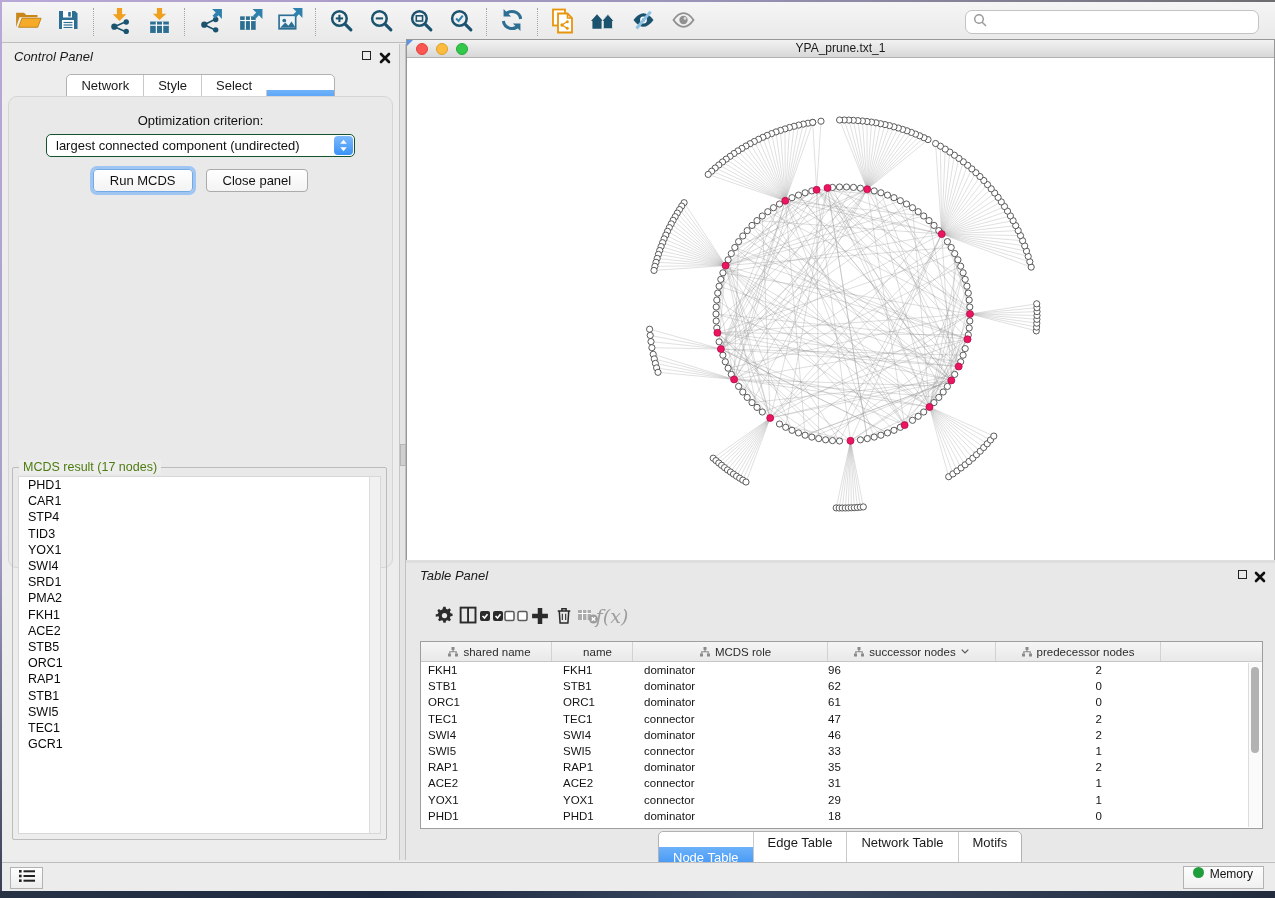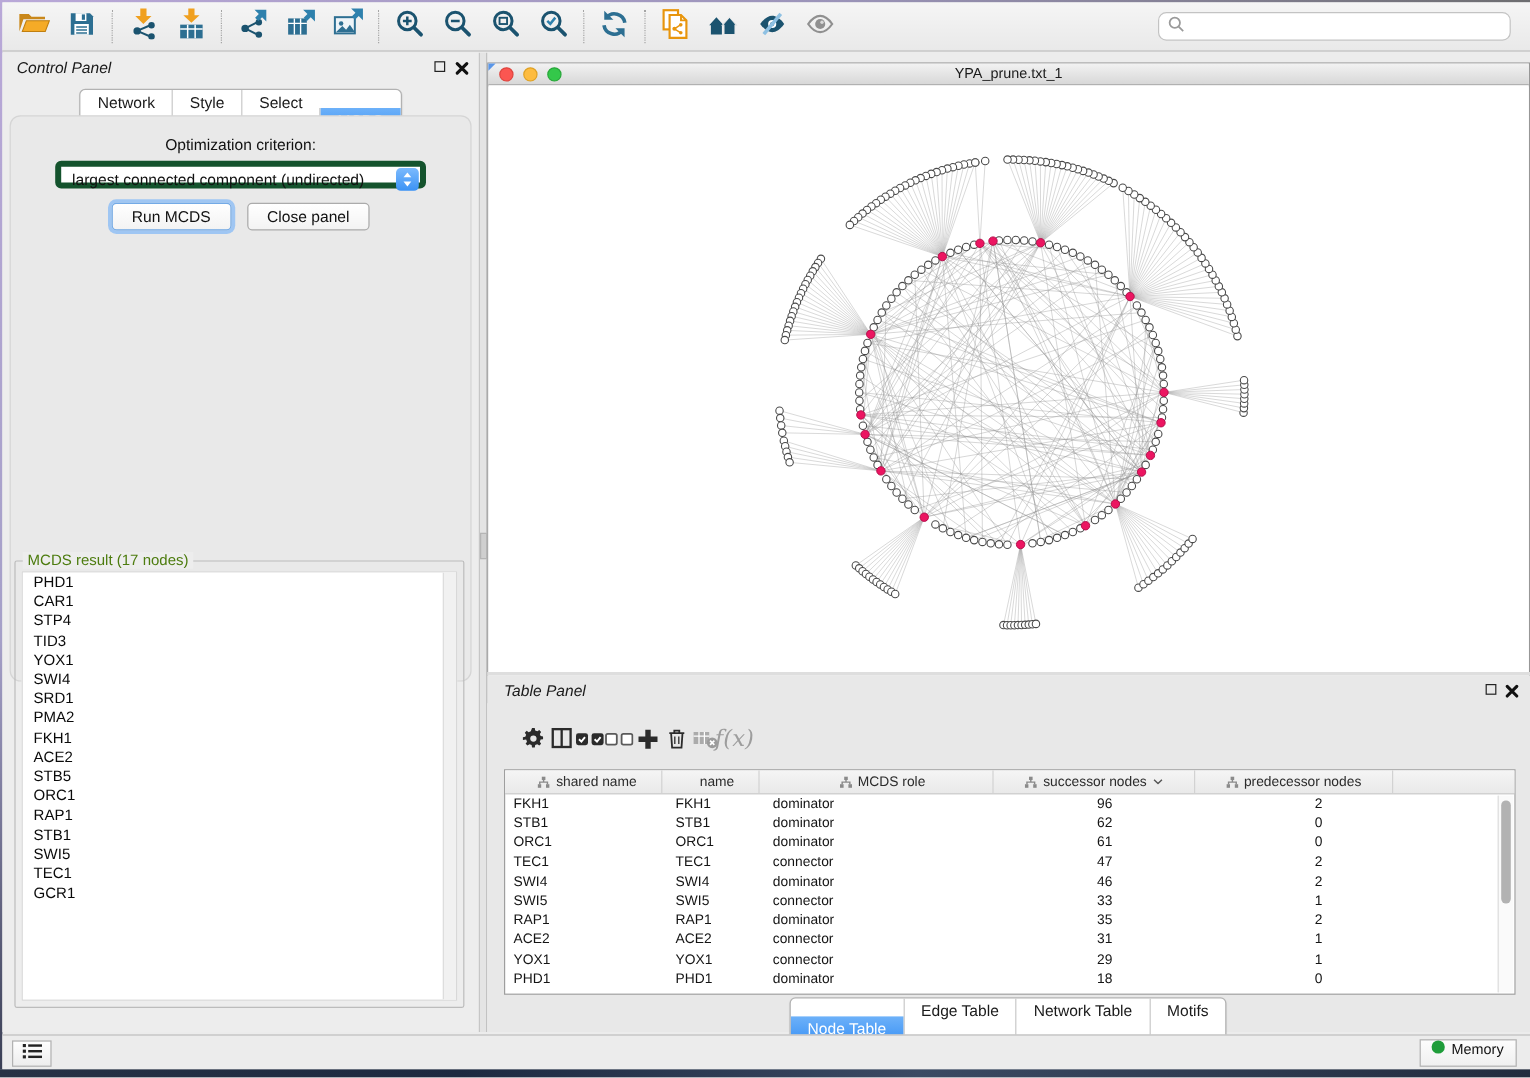--- a/index.html
+++ b/index.html
@@ -27,39 +27,39 @@
   .win-min span{display:block;width:9px;height:9px;border:1.6px solid #222;}
   .win-close{position:absolute;top:6px;width:12px;height:12px;}
   .cp-tabs{position:absolute;top:30px;left:0;right:0;display:flex;justify-content:center;}
   .seg{display:inline-flex;background:#fff;border:1px solid #b2b2b2;border-radius:5px;overflow:hidden;box-shadow:0 1px 1px rgba(0,0,0,.07);}
   .seg .tab{padding:3px 14px;font-size:13px;color:#1a1a1a;border-left:1px solid #c9c9c9;line-height:16px;white-space:nowrap;}
   .seg .tab:first-child{border-left:none;}
   .seg .tab.active{background:linear-gradient(var(--accent-light),var(--accent));color:#fff;margin-top:15px;}
 
   .cp-content{position:absolute;top:52px;left:6px;right:6px;height:472px;background:#e9e9e9;border:1px solid #d5d5d5;border-radius:9px;}
   .opt-label{position:absolute;top:16px;left:0;right:0;text-align:center;font-size:13px;color:#111;}
-  .dropdown{position:absolute;top:37px;left:37px;right:37px;height:23px;background:#fff;border:5px solid #14532d;border-radius:5px;font-size:13px;color:#111;line-height:21px;padding-left:9px;}
+  .dropdown{position:absolute;top:37px;left:37px;right:37px;height:23px;background:#fff;border:1px solid #14532d;border-radius:5px;font-size:13px;color:#111;line-height:21px;padding-left:9px;}
   .dd-stepper{position:absolute;right:1px;top:1px;width:19px;height:19px;border-radius:4px;background:linear-gradient(#7cbafd,var(--accent));display:flex;align-items:center;justify-content:center;}
   .btn-row{position:absolute;top:72px;left:0;right:0;display:flex;justify-content:center;gap:13px;}
   .mac-btn{height:23px;background:linear-gradient(#ffffff,#f3f3f3);border:1px solid #ababab;border-radius:4px;font-size:13px;color:#111;padding:0 16px;line-height:21px;}
   .mac-btn.focused{border-color:#73aae6;box-shadow:0 0 0 3px rgba(110,175,250,.6);}
 
   .result-group{position:absolute;top:423px;left:10px;right:12px;height:373px;border:1px solid #bcbcbc;border-radius:2px;}
   .result-legend{position:absolute;top:-8px;left:6px;background:#ededed;padding:0 4px;font-size:12.5px;color:#4d7c0f;}
   .result-list{position:absolute;top:8px;left:5px;right:5px;bottom:5px;background:#fff;border:1px solid #d8d8d8;overflow:hidden;}
   .result-list .list-item{font-size:12.5px;line-height:16.2px;padding-left:9px;color:#0a0a0a;}
   .list-scroll{position:absolute;top:0;right:0;bottom:0;width:11px;background:#f1f1f1;border-left:1px solid #ddd;}
 
   
   .v-splitter{position:absolute;left:400px;top:44px;width:6px;height:816px;background:#e4e4e4;border-right:1px solid #c2c2c2;}
   .v-grip{position:absolute;left:0px;top:400px;width:6px;height:22px;background:#cfcfcf;border:1px solid #b5b5b5;}
   .h-splitter{position:absolute;left:406px;top:560px;right:0;height:3px;background:#dedede;}
 
   
-  .network-window{position:absolute;left:406px;top:52px;width:869px;height:534px;border:1px solid #979797;background:#fff;}
+  .network-window{position:absolute;left:406px;top:39px;width:869px;height:534px;border:1px solid #979797;background:#fff;}
   .nw-titlebar{position:absolute;top:0;left:0;right:0;height:18px;background:linear-gradient(#f2f2f2,#d8d8d8);border-bottom:1px solid #b1b1b1;}
   .nw-corner{position:absolute;left:0;top:0;width:0;height:0;border-top:6px solid #5a96e8;border-right:6px solid transparent;}
   .traffic{position:absolute;left:9px;top:3px;display:flex;gap:8px;}
   .dot{width:12px;height:12px;border-radius:50%;}
   .dot.red{background:#fb5651;border:1px solid #df443e;}
   .dot.yellow{background:#fdbc40;border:1px solid #dfa123;}
   .dot.green{background:#34c84a;border:1px solid #28a83a;}
   .nw-title{text-align:center;font-size:12px;line-height:17px;color:#1a1a1a;}
   .nw-canvas{position:absolute;top:19px;left:0;right:0;bottom:0;background:#fff;}
   .chord{stroke:#8a8a8a;stroke-opacity:.36;stroke-width:.8;}
@@ -74,21 +74,21 @@
   .fx{font-family:"DejaVu Serif",serif;font-style:italic;font-size:19px;color:#9d9d9d;}
   .tp-table{position:absolute;top:78px;left:14px;width:843px;height:188px;background:#fff;border:1px solid #9e9e9e;}
   .thead{display:flex;height:20px;background:linear-gradient(#f5f5f5,#e9e9e9);border-bottom:1px solid #c6c6c6;}
   .th{display:flex;align-items:center;justify-content:center;gap:5px;font-size:11.5px;color:#2b2b2b;border-right:1px solid #d2d2d2;overflow:hidden;white-space:nowrap;}
   .th:last-child{border-right:none;}
   .tbody .trow{display:flex;height:16.2px;}
   .td{font-size:11.5px;color:#141414;line-height:16px;overflow:hidden;white-space:nowrap;}
   .c0{width:131px;padding-left:7px;}
   .c1{width:81px;padding-left:11px;}
   .c2{width:195px;padding-left:11px;}
-  .c3{width:168px;text-align:right;padding-right:69px;}
+  .c3{width:168px;text-align:left;padding-right:69px;}
   .c4{width:165px;text-align:right;padding-right:59px;}
   .cfill{flex:1;}
   .tp-scroll{position:absolute;top:21px;right:1px;bottom:1px;width:13px;background:#fafafa;border-left:1px solid #dcdcdc;}
   .tp-thumb{position:absolute;top:4px;left:2px;width:8px;height:86px;background:#b2b2b2;border-radius:4px;}
   .tp-tabs{position:absolute;top:268px;left:252px;}
 
   
   .status-bar{position:absolute;left:2px;top:862px;right:0;height:29px;background:#ececec;border-top:1px solid #bdbdbd;}
   .list-btn{position:absolute;left:8px;top:4px;width:33px;height:22px;background:linear-gradient(#fefefe,#ededed);border:1px solid #b2b2b2;display:flex;align-items:center;justify-content:center;}
   .memory-btn{position:absolute;right:11px;top:3px;height:23px;padding:0 10px 0 9px;background:linear-gradient(#fdfdfd,#f0f0f0);border:1px solid #b2b2b2;display:flex;align-items:flex-start;gap:6px;font-size:12px;color:#111;}

